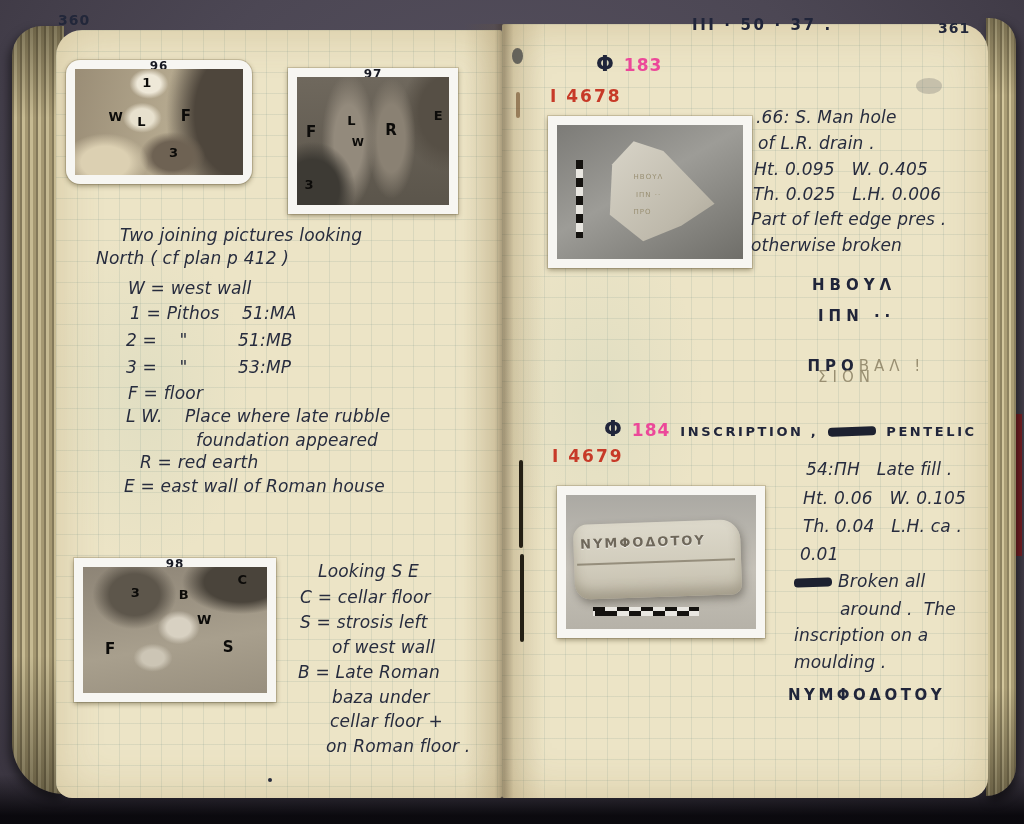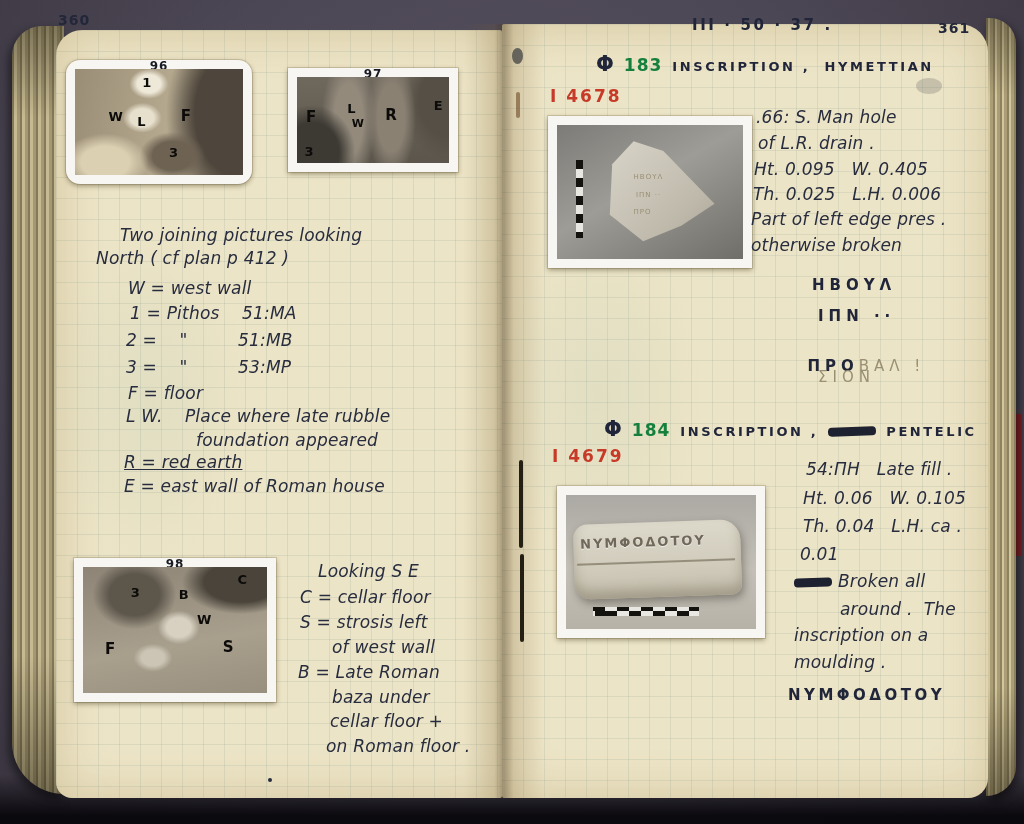--- a/index.html
+++ b/index.html
@@ -65,21 +65,21 @@
     font:italic 17px/1.1 "DejaVu Sans",sans-serif;color:#272c3e;
     white-space:pre;letter-spacing:.2px;
   }
   .caps{font:600 13px "DejaVu Sans",sans-serif;color:#20253a;letter-spacing:2.6px;white-space:pre;}
   .print{font:700 14px "DejaVu Sans",sans-serif;color:#22273a;letter-spacing:1px;}
   .red{font:600 17px "DejaVu Sans",sans-serif;color:#c73a28;letter-spacing:2px;white-space:pre;padding-left:6px;}
   .greek{font:600 15px "DejaVu Sans",sans-serif;color:#20253a;letter-spacing:5px;white-space:pre;}
   .greek .faint,.greek.faint{color:#998f72;font-weight:500;}
   .heading{display:flex;align-items:baseline;gap:10px;white-space:pre;}
   .phi{font:600 21px "DejaVu Sans",sans-serif;color:#20253a;}
-  .hnum{font:600 17px "DejaVu Sans",sans-serif;color:#15803d;letter-spacing:1px;text-align:right;}
+  .hnum{font:600 17px "DejaVu Sans",sans-serif;color:#ec4899;letter-spacing:1px;text-align:right;}
   .scribble{display:inline-block;background:#1d2130;border-radius:4px;transform:rotate(-2deg);}
   .stain{border-radius:50%;pointer-events:none;}
   .inkdot{width:4px;height:4px;border-radius:50%;background:#272c3e;}
 </style>
 </head>
 <body>
 
 <div class="abs stack-left"></div>
 <div class="abs red-tab"></div>
 <div class="abs stack-right"></div>
@@ -108,21 +108,21 @@
       radial-gradient(90px 130px at 97% 42%, #4e463c 0 48%, rgba(0,0,0,0) 80%),
       linear-gradient(100deg,#9a8d76,#b5a98f 55%,#8e8271);">
     <span class="mark" style="left:40%;top:6%;">1</span>
     <span class="mark" style="left:20%;top:38%;">W</span>
     <span class="mark" style="left:37%;top:42%;">L</span>
     <span class="mark" style="left:63%;top:36%;font-size:15px;">F</span>
     <span class="mark" style="left:56%;top:72%;">3</span>
   </div>
 </div>
 
-<div class="abs photo" style="left:288px;top:68px;width:170px;height:104px;">
+<div class="abs photo" style="left:288px;top:68px;width:170px;height:146px;">
   <div class="pnum">97</div>
   <div class="pimg" style="background:
       radial-gradient(54px 60px at 10% 88%, #3d3a34 0 50%, rgba(0,0,0,0) 80%),
       radial-gradient(36px 90px at 34% 50%, #938a7c 0 40%, rgba(0,0,0,0) 75%),
       radial-gradient(34px 84px at 62% 48%, #8a8173 0 40%, rgba(0,0,0,0) 72%),
       radial-gradient(60px 74px at 100% 28%, #564f45 0 50%, rgba(0,0,0,0) 80%),
       linear-gradient(180deg,#6f685d,#5b554b);">
     <span class="mark" style="left:6%;top:36%;font-size:15px;">F</span>
     <span class="mark" style="left:33%;top:28%;">L</span>
     <span class="mark" style="left:36%;top:46%;font-size:11px;">W</span>
@@ -134,21 +134,21 @@
 
 <div class="abs hand" style="left:120px;top:226px;">Two joining pictures looking</div>
 <div class="abs hand" style="left:96px;top:249px;">North ( cf plan p 412 )</div>
 <div class="abs hand" style="left:128px;top:279px;">W = west wall</div>
 <div class="abs hand" style="left:130px;top:304px;">1 = Pithos    51:MA</div>
 <div class="abs hand" style="left:126px;top:331px;">2 =    "         51:MB</div>
 <div class="abs hand" style="left:126px;top:358px;">3 =    "         53:MP</div>
 <div class="abs hand" style="left:128px;top:384px;">F = floor</div>
 <div class="abs hand" style="left:126px;top:407px;">L W.    Place where late rubble</div>
 <div class="abs hand" style="left:196px;top:431px;">foundation appeared</div>
-<div class="abs hand" style="left:124px;top:453px;text-decoration:underline;">R = red earth</div>
+<div class="abs hand" style="left:140px;top:453px;">R = red earth</div>
 <div class="abs hand" style="left:124px;top:477px;">E = east wall of Roman house</div>
 
 <div class="abs photo" style="left:74px;top:558px;width:202px;height:144px;">
   <div class="pnum">98</div>
   <div class="pimg" style="background:
       radial-gradient(56px 46px at 28% 22%, #5d564b 0 45%, rgba(0,0,0,0) 75%),
       radial-gradient(30px 24px at 52% 48%, #d8d1c2 0 40%, rgba(0,0,0,0) 70%),
       radial-gradient(28px 20px at 38% 72%, #ccc5b5 0 40%, rgba(0,0,0,0) 70%),
       radial-gradient(74px 40px at 86% 12%, #4a443b 0 50%, rgba(0,0,0,0) 80%),
       linear-gradient(170deg,#8d8476,#a89f8d 60%,#988f7e);">
@@ -166,21 +166,20 @@
 <div class="abs hand" style="left:300px;top:613px;">S = strosis left</div>
 <div class="abs hand" style="left:332px;top:638px;">of west wall</div>
 <div class="abs hand" style="left:298px;top:663px;">B = Late Roman</div>
 <div class="abs hand" style="left:332px;top:688px;">baza under</div>
 <div class="abs hand" style="left:330px;top:712px;">cellar floor +</div>
 <div class="abs hand" style="left:326px;top:737px;">on Roman floor .</div>
 
 <div class="abs heading" style="left:596px;top:52px;">
   <span class="phi">Φ</span>
   <span class="hnum">183</span>
-  <span class="caps" style="text-transform:uppercase;">Inscription ,  Hymettian</span>
 </div>
 <div class="abs red" style="left:544px;top:86px;">I 4678</div>
 
 <div class="abs photo" style="left:548px;top:116px;width:204px;height:152px;">
   <div class="pimg" style="background:linear-gradient(150deg,#7c7b77,#9d9c97 45%,#6f6e69);">
     <div class="abs" style="left:22%;top:8%;width:64%;height:82%;
          clip-path:polygon(30% 5%,55% 14%,98% 62%,70% 82%,38% 96%,10% 72%,12% 26%);
          background:linear-gradient(135deg,#dbd7cb,#beb9ab 70%,#aaa496);">
       <span class="abs greek faint" style="left:30%;top:34%;font-size:7px;letter-spacing:1px;">ΗΒΟΥΛ</span>
       <span class="abs greek faint" style="left:32%;top:50%;font-size:7px;letter-spacing:1px;">ΙΠΝ ··</span>

